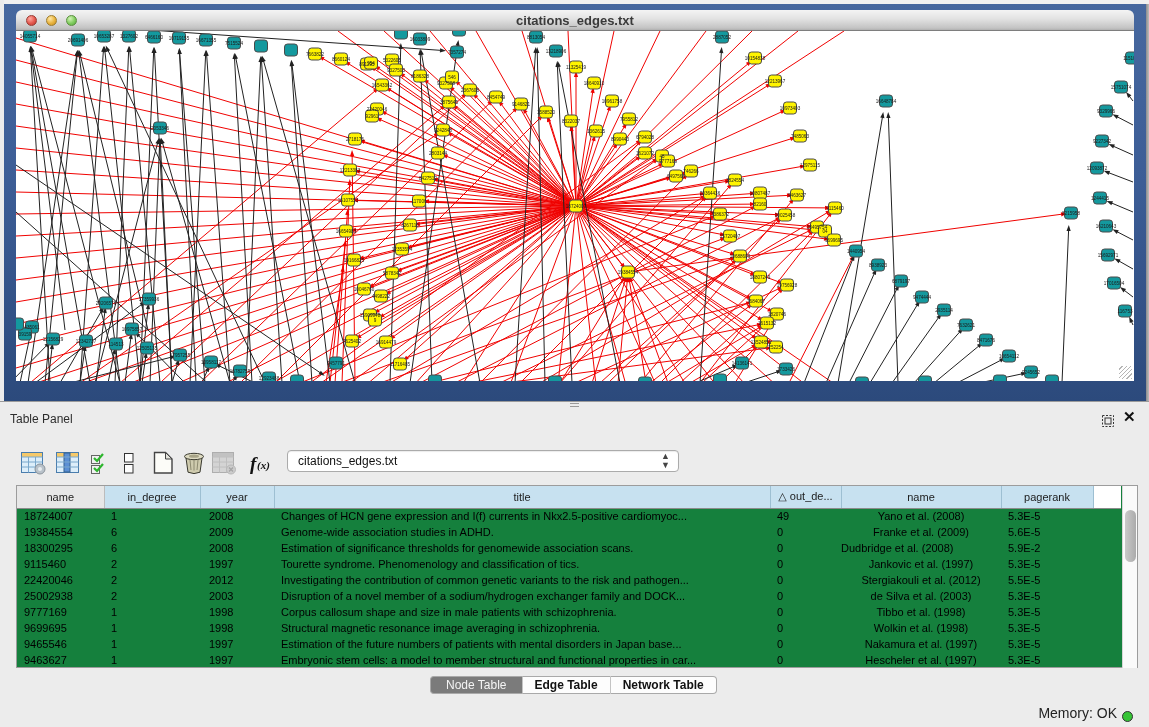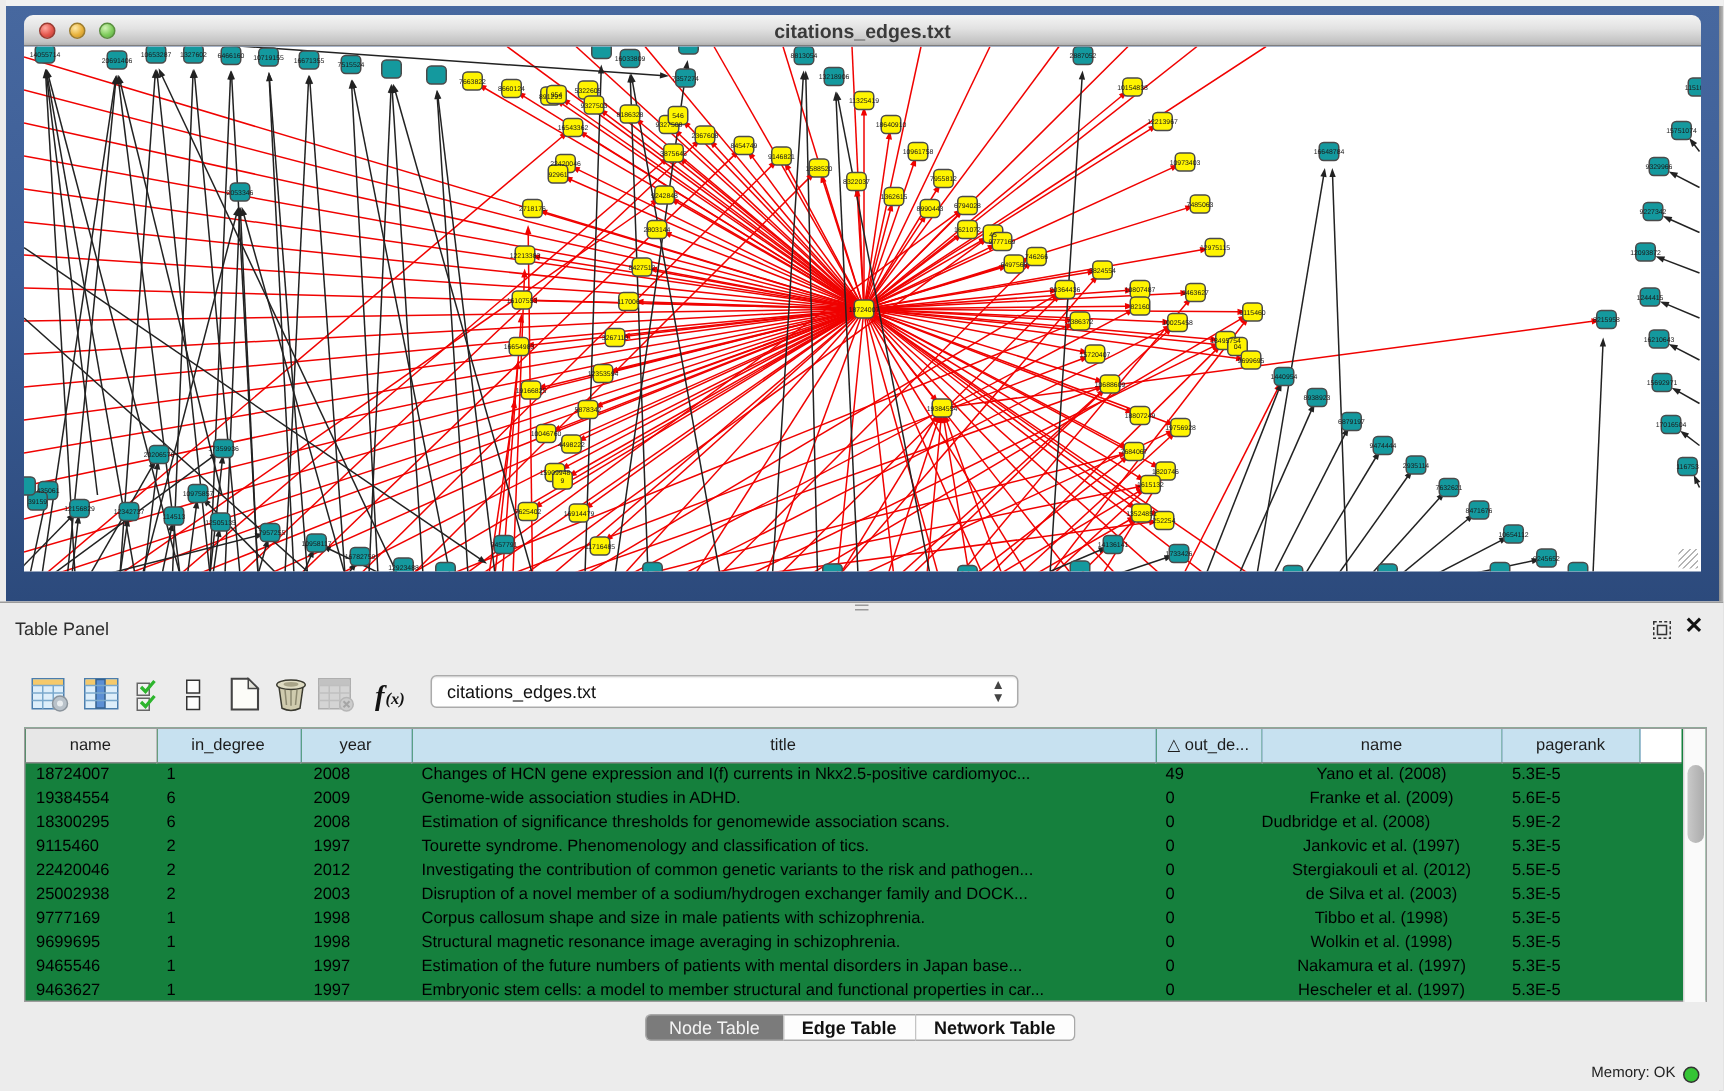--- a/index.html
+++ b/index.html
@@ -40,21 +40,21 @@
 table.grid th.gray { background:#e7e7e7; border-right:1px solid #bcbcbc; }
 table.grid td { height:16px; padding:0 0 0 7px; overflow:hidden; white-space:nowrap; }
 #scrollv { position:absolute; right:0; top:0; width:15px; height:182px; background:#fafafa; border-left:1px solid #d6d6d6;}
 #scrollv .thumb { position:absolute; left:2px; top:24px; width:11px; height:52px; background:linear-gradient(to right,#c9c9c9,#ababab); border-radius:6px;}
 #tabs { position:absolute; left:430px; top:274px; height:18px; font-size:12px; }
 #tabs .seg { float:left; height:18px; line-height:17px; padding:0 12px; background:#fdfdfd; color:#111; font-weight:bold;
   border-top:1px solid #a9a9a9; border-bottom:1px solid #a9a9a9; }
 #tabs .seg.first { border-left:1px solid #a9a9a9; border-radius:4px 0 0 4px; background:#7b7b7b; color:#f4f4f4; font-weight:normal; padding:0 15px; }
 #tabs .seg.mid { border-left:1px solid #c4c4c4; }
 #tabs .seg.last { border-left:1px solid #c4c4c4; border-right:1px solid #a9a9a9; border-radius:0 4px 4px 0; }
-#memory { position:absolute; right:32px; bottom:6px; font-size:10px; color:#222; }
+#memory { position:absolute; right:32px; bottom:6px; font-size:14px; color:#222; }
 #memdot { position:absolute; right:16px; bottom:5px; width:11px; height:11px; border-radius:50%;
   background:#35c435; border:1.5px solid #333; }
 #topstrip { position:absolute; left:0; top:0; width:1149px; height:4px; background:#f1f1f1; }
 #leftstrip { position:absolute; left:0; top:0; width:4px; height:401px; background:#ececec; }
 #rightstrip { position:absolute; right:0; top:4px; width:3px; height:723px;
   background:linear-gradient(to right,#8c8c8c,#bdbdbd); }
 </style>
 </head>
 <body>
 <div id="desktop">

